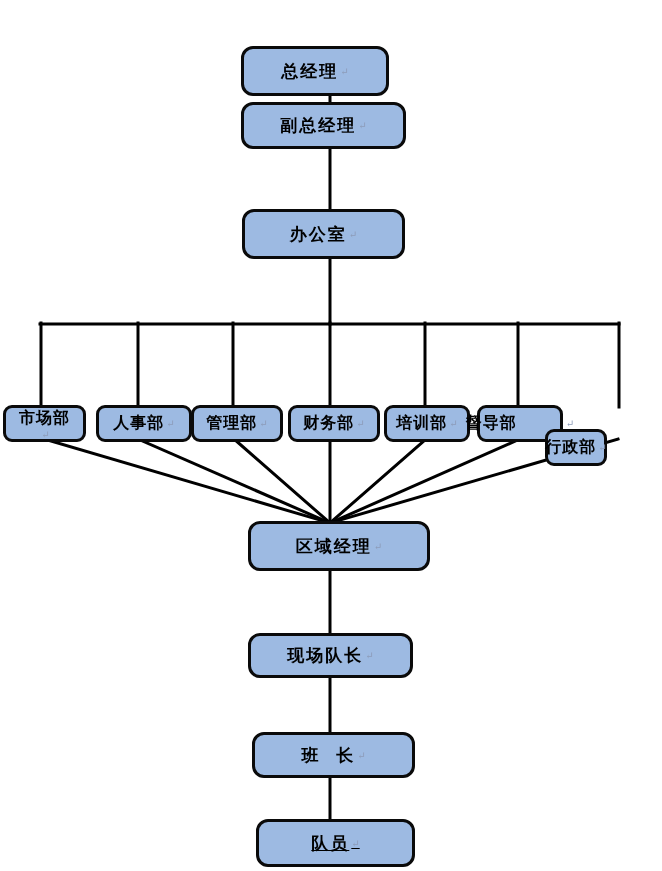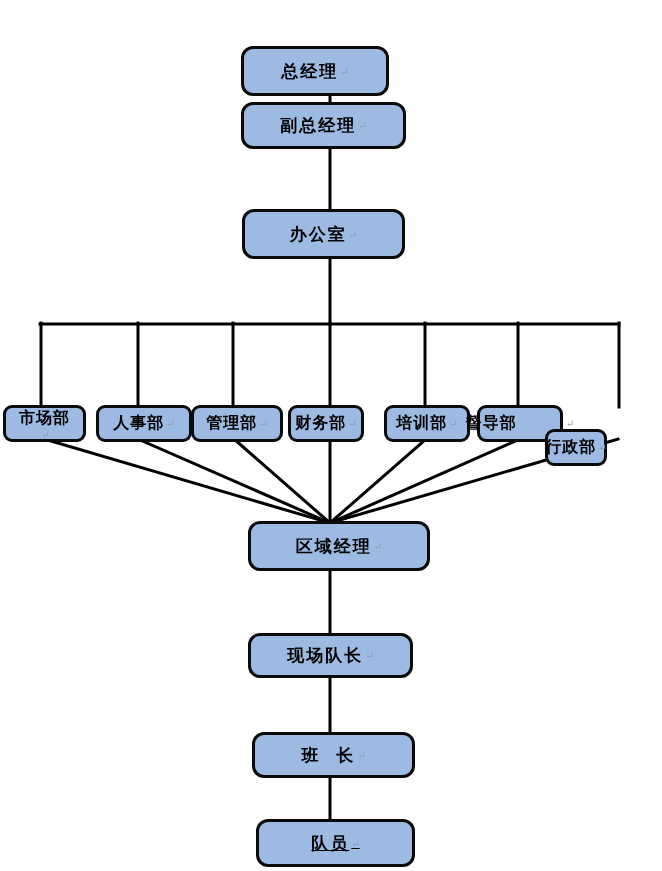--- a/index.html
+++ b/index.html
@@ -125,21 +125,21 @@
   <div class="node dept" style="left:96px; top:405px; width:96px; height:37px;">
     <span class="lbl">人事部</span>
     <span class="pmark">↵</span>
   </div>
 
   <div class="node dept" style="left:191px; top:405px; width:92px; height:37px;">
     <span class="lbl">管理部</span>
     <span class="pmark">↵</span>
   </div>
 
-  <div class="node dept" style="left:288px; top:405px; width:76px; height:37px;">
+  <div class="node dept" style="left:288px; top:405px; width:92px; height:37px;">
     <span class="lbl">财务部</span>
     <span class="pmark">↵</span>
   </div>
 
   <div class="node dept" style="left:384px; top:405px; width:86px; height:37px;">
     <span class="lbl">培训部</span>
     <span class="pmark">↵</span>
   </div>
 
   <div class="node dept" style="left:477px; top:405px; width:86px; height:37px;gap:47px;">

